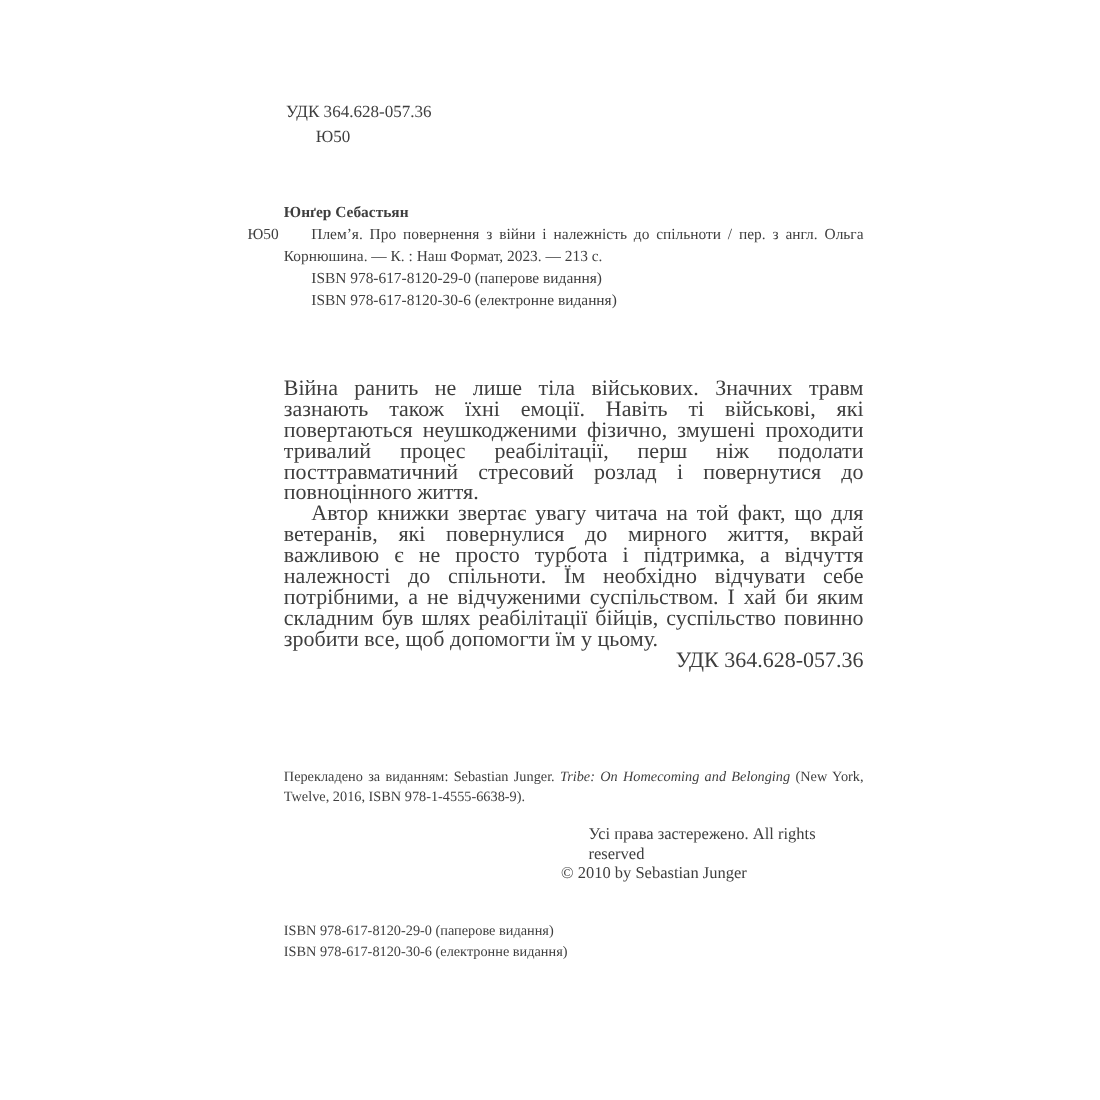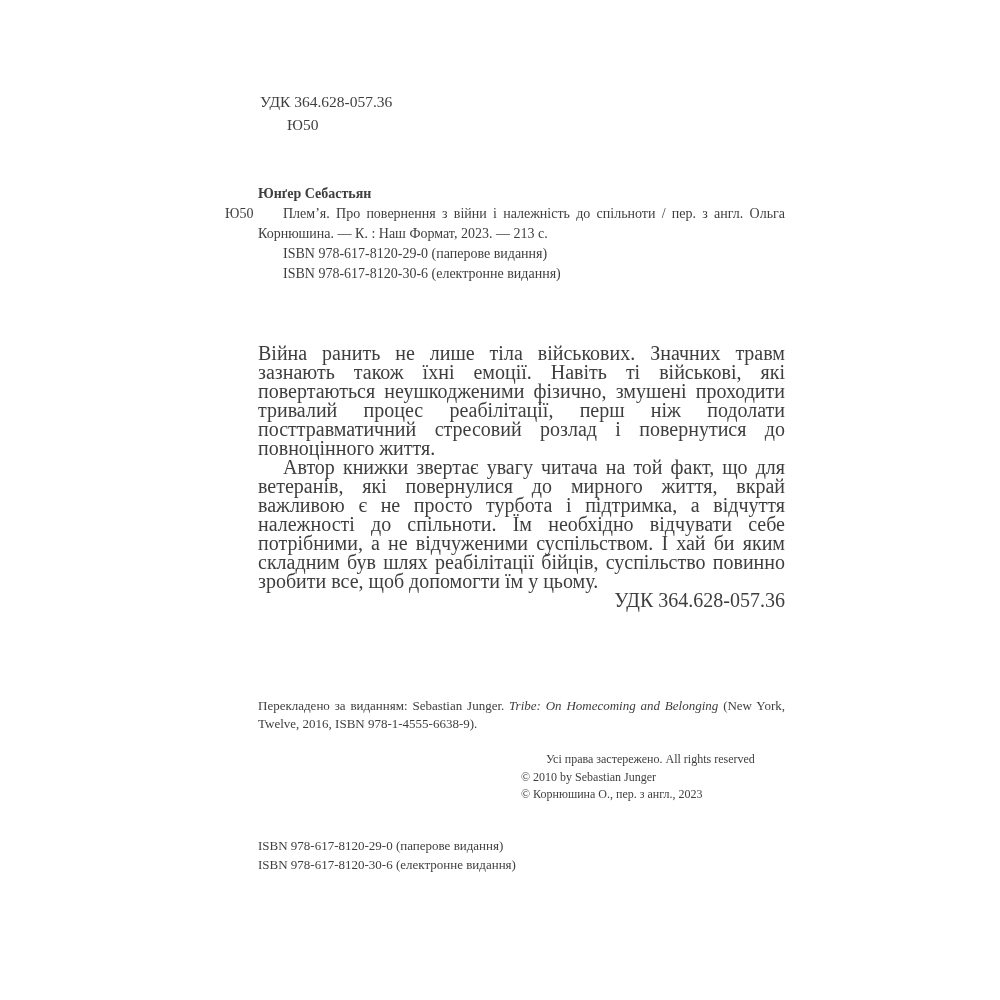--- a/index.html
+++ b/index.html
@@ -70,23 +70,23 @@
 
   
   .isbn-block {
     left: 258px; top: 836px;
     font-size: 13px;
     line-height: 19px;
   }
 
   
   .rights {
-    left: 521px; top: 751px;
+    left: 510px; top: 751px;
     width: 278px;
-    font-size: 12px;
+    font-size: 15px;
     line-height: 17.5px;
   }
   .rights-first { padding-left: 25px; }
   .rights-item {
     padding-left: 17px;
     text-indent: -17px;
   }
 </style>
 </head>
 <body>
@@ -117,14 +117,13 @@
 </div>
 
 <div class="abs isbn-block">
   <div>ISBN 978-617-8120-29-0 (паперове видання)</div>
   <div>ISBN 978-617-8120-30-6 (електронне видання)</div>
 </div>
 
 <div class="abs rights">
   <div class="rights-first">Усі права застережено. All rights reserved</div>
   <div class="rights-item">© 2010 by Sebastian Junger</div>
-  <div class="rights-item">© Корнюшина О., пер. з англ., 2023</div>
 </div>
 
 </body></html>

